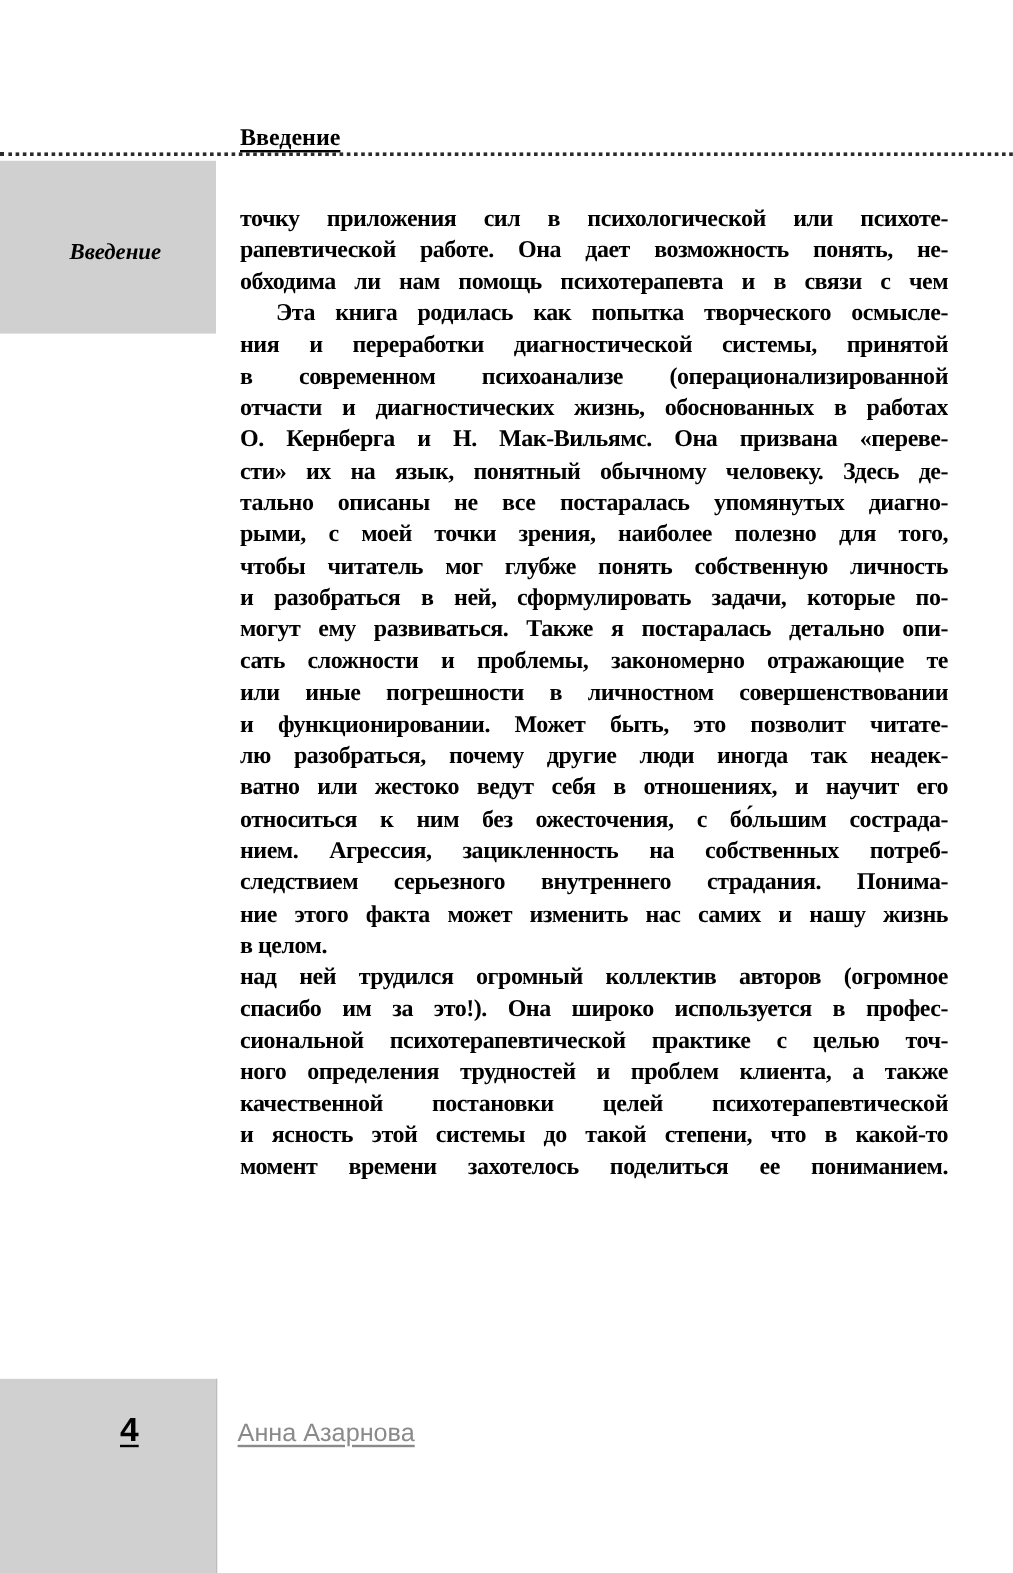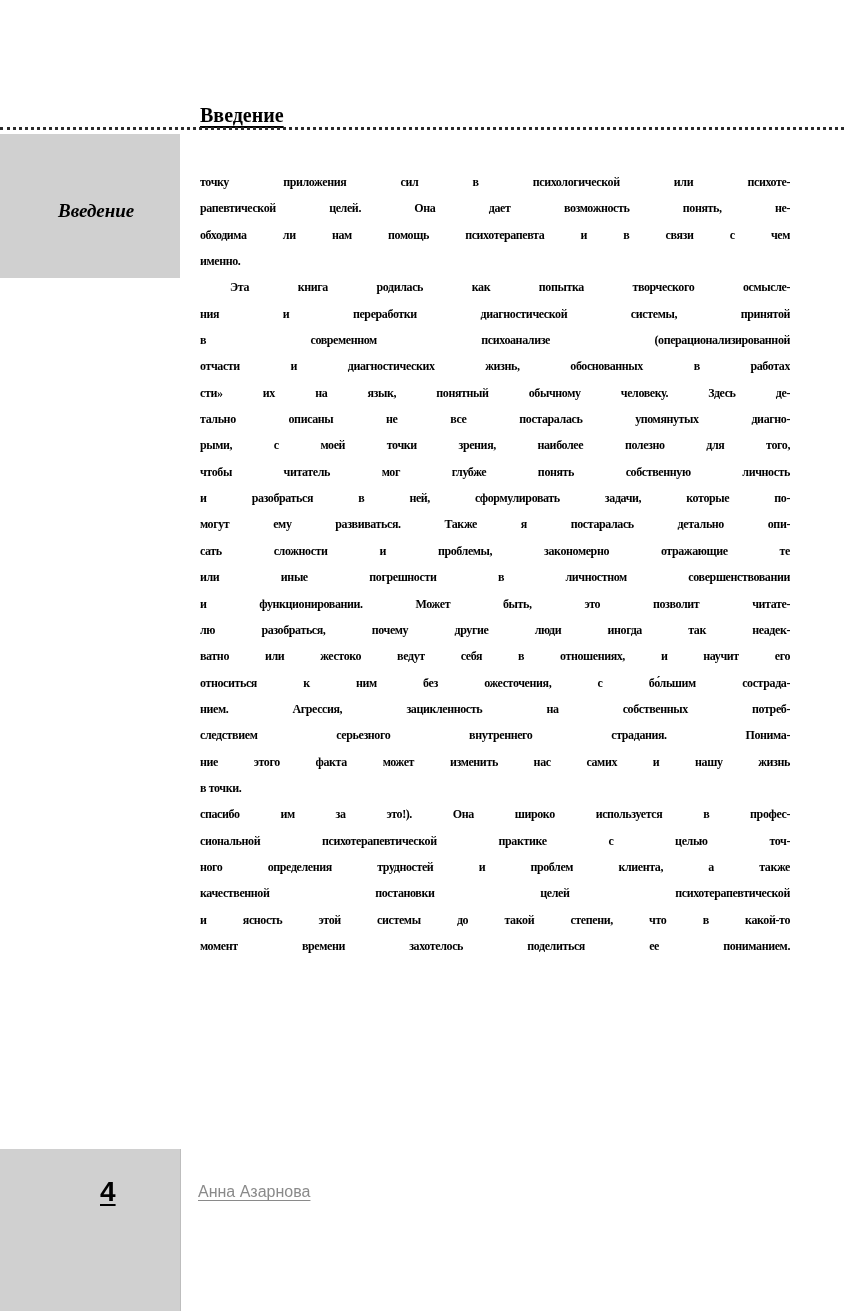--- a/index.html
+++ b/index.html
@@ -31,21 +31,21 @@
     position:absolute;left:0;top:134px;width:180px;height:144px;
     background:var(--sidebar-gray);
   }
   .chapter-tab-label{
     position:absolute;left:58px;top:66px;
     font-size:19px;font-weight:700;font-style:italic;
     white-space:nowrap;
   }
   .page-body-text{
     position:absolute;left:200px;top:169px;width:590px;
-    font-size:12px;font-weight:700;
+    font-size:20px;font-weight:700;
     letter-spacing:-0.4px;
   }
   .line{
     height:26.35px;line-height:26.35px;
     text-align:justify;text-align-last:justify;
     overflow:hidden;
     white-space:nowrap;
   }
   .line.indent{text-indent:30px;}
   .line.para-end{text-align-last:left;}
@@ -58,64 +58,65 @@
     position:absolute;left:100px;top:27px;
     font-family:"Liberation Sans","DejaVu Sans",sans-serif;
     font-size:28px;font-weight:700;
     text-decoration:underline;
     text-decoration-thickness:2px;
     text-underline-offset:3px;
   }
   .author-link{
     position:absolute;left:198px;top:1183px;
     font-family:"Liberation Sans","DejaVu Sans",sans-serif;
-    font-size:16px;font-weight:400;
+    font-size:21px;font-weight:400;
     color:var(--author-gray);
     text-decoration:underline;
     text-underline-offset:3px;
     cursor:pointer;
     white-space:nowrap;
   }
 </style>
 </head>
 <body>
 
 <div class="running-header">Введение</div>
 
 <div class="dotted-rule"></div>
 
 <div class="chapter-tab">
   <span class="chapter-tab-label">Введение</span>
 </div>
 
 <div class="page-body-text">
     <div class="line">точку приложения сил в психологической или психоте-</div>
-    <div class="line">рапевтической целей. Она дает возможность понять, не-</div>
+    <div class="line">рапевтической работе. Она дает возможность понять, не-</div>
     <div class="line">обходима ли нам помощь психотерапевта и в связи с чем</div>
-    <div class="line para-end">именно.</div>
     <div class="line indent">Эта книга родилась как попытка творческого осмысле-</div>
     <div class="line">ния и переработки диагностической системы, принятой</div>
     <div class="line">в современном психоанализе (операционализированной</div>
     <div class="line">отчасти и диагностических жизнь, обоснованных в работах</div>
+    <div class="line">О. Кернберга и Н. Мак-Вильямс. Она призвана «переве-</div>
     <div class="line">сти» их на язык, понятный обычному человеку. Здесь де-</div>
     <div class="line">тально описаны не все постаралась упомянутых диагно-</div>
     <div class="line">рыми, с моей точки зрения, наиболее полезно для того,</div>
     <div class="line">чтобы читатель мог глубже понять собственную личность</div>
     <div class="line">и разобраться в ней, сформулировать задачи, которые по-</div>
     <div class="line">могут ему развиваться. Также я постаралась детально опи-</div>
     <div class="line">сать сложности и проблемы, закономерно отражающие те</div>
     <div class="line">или иные погрешности в личностном совершенствовании</div>
     <div class="line">и функционировании. Может быть, это позволит читате-</div>
     <div class="line">лю разобраться, почему другие люди иногда так неадек-</div>
     <div class="line">ватно или жестоко ведут себя в отношениях, и научит его</div>
     <div class="line">относиться к ним без ожесточения, с бо́льшим сострада-</div>
     <div class="line">нием. Агрессия, зацикленность на собственных потреб-</div>
     <div class="line">следствием серьезного внутреннего страдания. Понима-</div>
     <div class="line">ние этого факта может изменить нас самих и нашу жизнь</div>
-    <div class="line para-end">в точки.</div>
+    <div class="line para-end">в целом.</div>
+    <div class="line">над ней трудился огромный коллектив авторов (огромное</div>
     <div class="line">спасибо им за это!). Она широко используется в профес-</div>
     <div class="line">сиональной психотерапевтической практике с целью точ-</div>
     <div class="line">ного определения трудностей и проблем клиента, а также</div>
     <div class="line">качественной постановки целей психотерапевтической</div>
     <div class="line">и ясность этой системы до такой степени, что в какой-то</div>
     <div class="line">момент времени захотелось поделиться ее пониманием.</div>
   </div>
 
 <div class="footer-tab">
   <span class="page-number">4</span>

